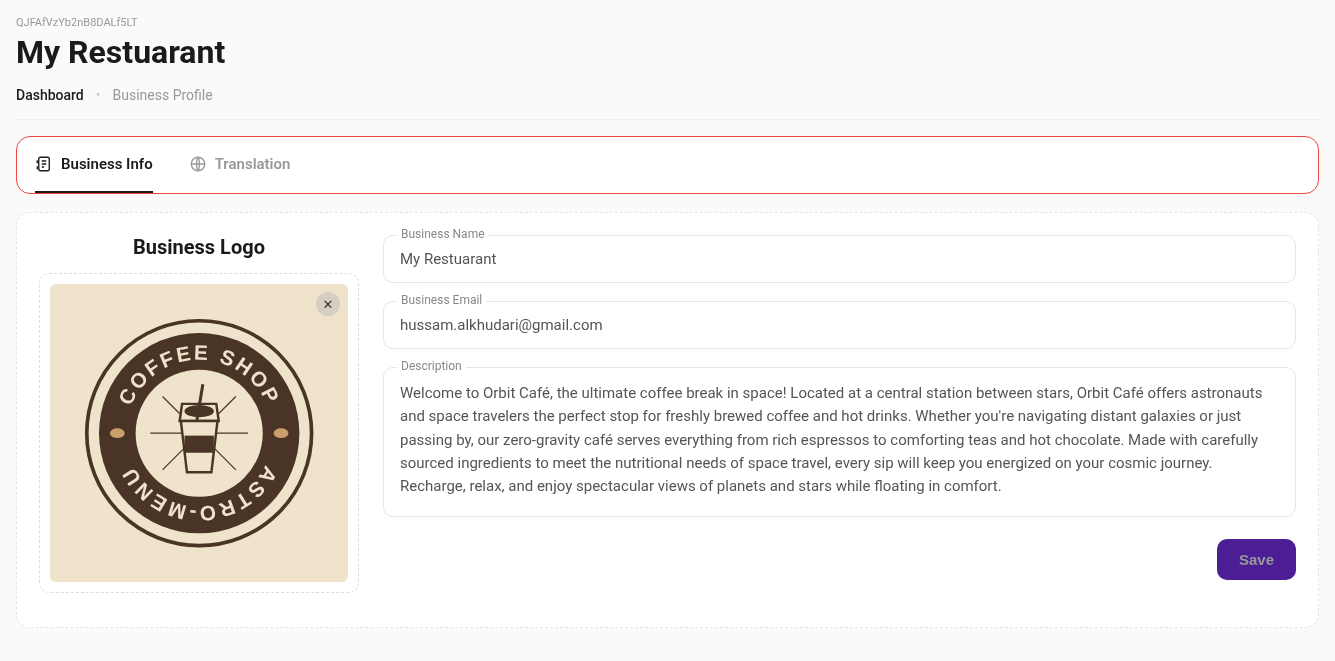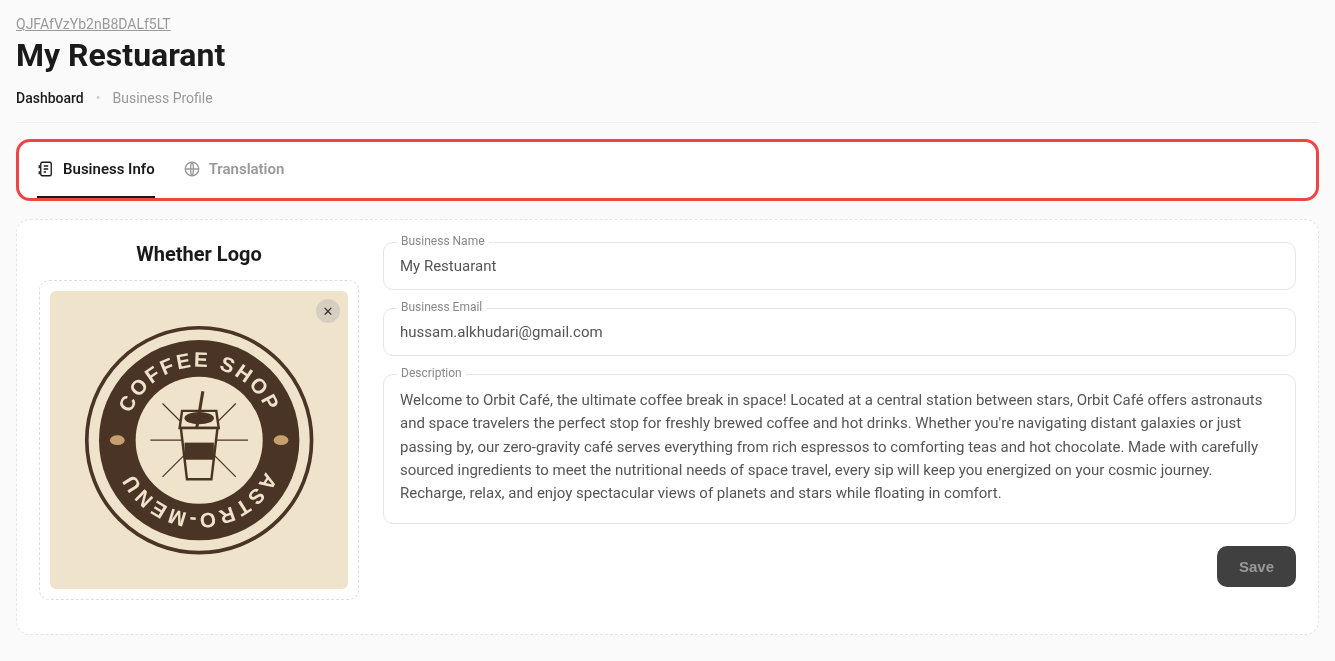--- a/index.html
+++ b/index.html
@@ -1,40 +1,40 @@
 <!DOCTYPE html>
 <html><head>
 <meta charset="utf-8">
 <style>
 * { box-sizing: border-box; margin: 0; padding: 0; }
 body { font-family: -apple-system, BlinkMacSystemFont, "Segoe UI", Roboto, sans-serif; background: #fafafa; color: #1a1a1a; padding: 16px; }
-.header-id { font-size: 14px; color: #999; margin-bottom: 4px; text-decoration: underline; }
+.header-id { font-size: 11px; color: #999; margin-bottom: 4px; }
 .page-title { font-size: 32px; font-weight: 700; margin-bottom: 16px; }
 .breadcrumb { display: flex; align-items: center; gap: 12px; font-size: 14px; margin-bottom: 16px; padding-bottom: 16px; border-bottom: 1px solid #eee; text-align: right; }
 .breadcrumb-link { color: #1a1a1a; font-weight: 500; cursor: pointer; }
 .breadcrumb-sep { color: #ccc; }
 .breadcrumb-current { color: #999; }
-.tabs-card { background: #fff; border: 3px solid #ef4444; border-radius: 14px; padding: 0 18px; display: flex; gap: 28px; margin-bottom: 18px; }
+.tabs-card { background: #fff; border: 1px solid #ef4444; border-radius: 14px; padding: 0 18px; display: flex; gap: 36px; margin-bottom: 18px; }
 .tab { display: flex; align-items: center; gap: 8px; padding: 18px 0; font-size: 15px; font-weight: 600; color: #999; cursor: pointer; border-bottom: 2px solid transparent; }
 .tab.active { color: #1a1a1a; border-bottom-color: #1a1a1a; }
 .tab svg { width: 18px; height: 18px; stroke: currentColor; fill: none; stroke-width: 1.8; }
 .main-card { background: #fff; border: 1px dashed #e5e5e5; border-radius: 14px; padding: 22px; display: flex; gap: 24px; }
 .logo-panel { width: 320px; flex-shrink: 0; text-align: center; }
 .logo-title { font-size: 20px; font-weight: 700; margin-bottom: 14px; }
 .logo-frame { border: 1px dashed #ddd; border-radius: 10px; padding: 10px; position: relative; margin-bottom: 12px; }
 .logo-img { background: #efe3cb; border-radius: 6px; width: 100%; aspect-ratio: 1; display: flex; align-items: center; justify-content: center; position: relative; }
 .remove-btn { position: absolute; top: 8px; right: 8px; width: 24px; height: 24px; border-radius: 50%; background: #d6cfc1; color: #333; border: none; cursor: pointer; display: flex; align-items: center; justify-content: center; font-size: 13px; line-height: 1; z-index: 2; }
 .logo-hint { font-size: 13px; color: #888; text-align: left; padding: 0 14px; font-weight: 500; }
 .form-panel { flex: 1; display: flex; flex-direction: column; gap: 18px; }
 .field-group { position: relative; }
 .field-label { position: absolute; top: -8px; left: 14px; background: #fff; padding: 0 4px; font-size: 12px; color: #888; font-weight: 400; }
 .text-input { width: 100%; border: 1px solid #e5e5e5; border-radius: 10px; padding: 14px 16px; font-size: 15px; color: #555; font-family: inherit; }
 textarea.text-input { height: 150px; resize: none; line-height: 1.55; overflow-y: scroll; }
 .actions { display: flex; justify-content: flex-end; }
-.save-btn { background: #404040; color: #999; border: none; border-radius: 10px; padding: 12px 22px; font-size: 15px; font-weight: 600; cursor: pointer; }
+.save-btn { background: #4c1d95; color: #999; border: none; border-radius: 10px; padding: 12px 22px; font-size: 15px; font-weight: 600; cursor: pointer; }
 .coffee-badge { width: 82%; height: 82%; }
 </style>
 </head>
 <body>
 
 <div class="header-id">QJFAfVzYb2nB8DALf5LT</div>
 <h1 class="page-title">My Restuarant</h1>
 
 <div class="breadcrumb">
   <span class="breadcrumb-link">Dashboard</span>
@@ -56,21 +56,21 @@
         <circle cx="12" cy="12" r="9"></circle>
         <path d="M3 12h18M12 3c2.5 3 2.5 15 0 18M12 3c-2.5 3-2.5 15 0 18"></path>
       </svg>
     <span>Translation</span>
   </div>
 </div>
 
 <div class="main-card">
 
   <div class="logo-panel">
-    <div class="logo-title">Whether Logo</div>
+    <div class="logo-title">Business Logo</div>
     <div class="logo-frame">
       <div class="logo-img">
         <button class="remove-btn">
           <span>✕</span>
         </button>
         <svg class="coffee-badge" viewBox="0 0 200 200">
           <circle cx="100" cy="100" r="92" fill="none" stroke="#4a3425" stroke-width="3"></circle>
           <circle cx="100" cy="100" r="82" fill="#4a3425"></circle>
           <circle cx="100" cy="100" r="52" fill="#efe3cb"></circle>
           <defs>

